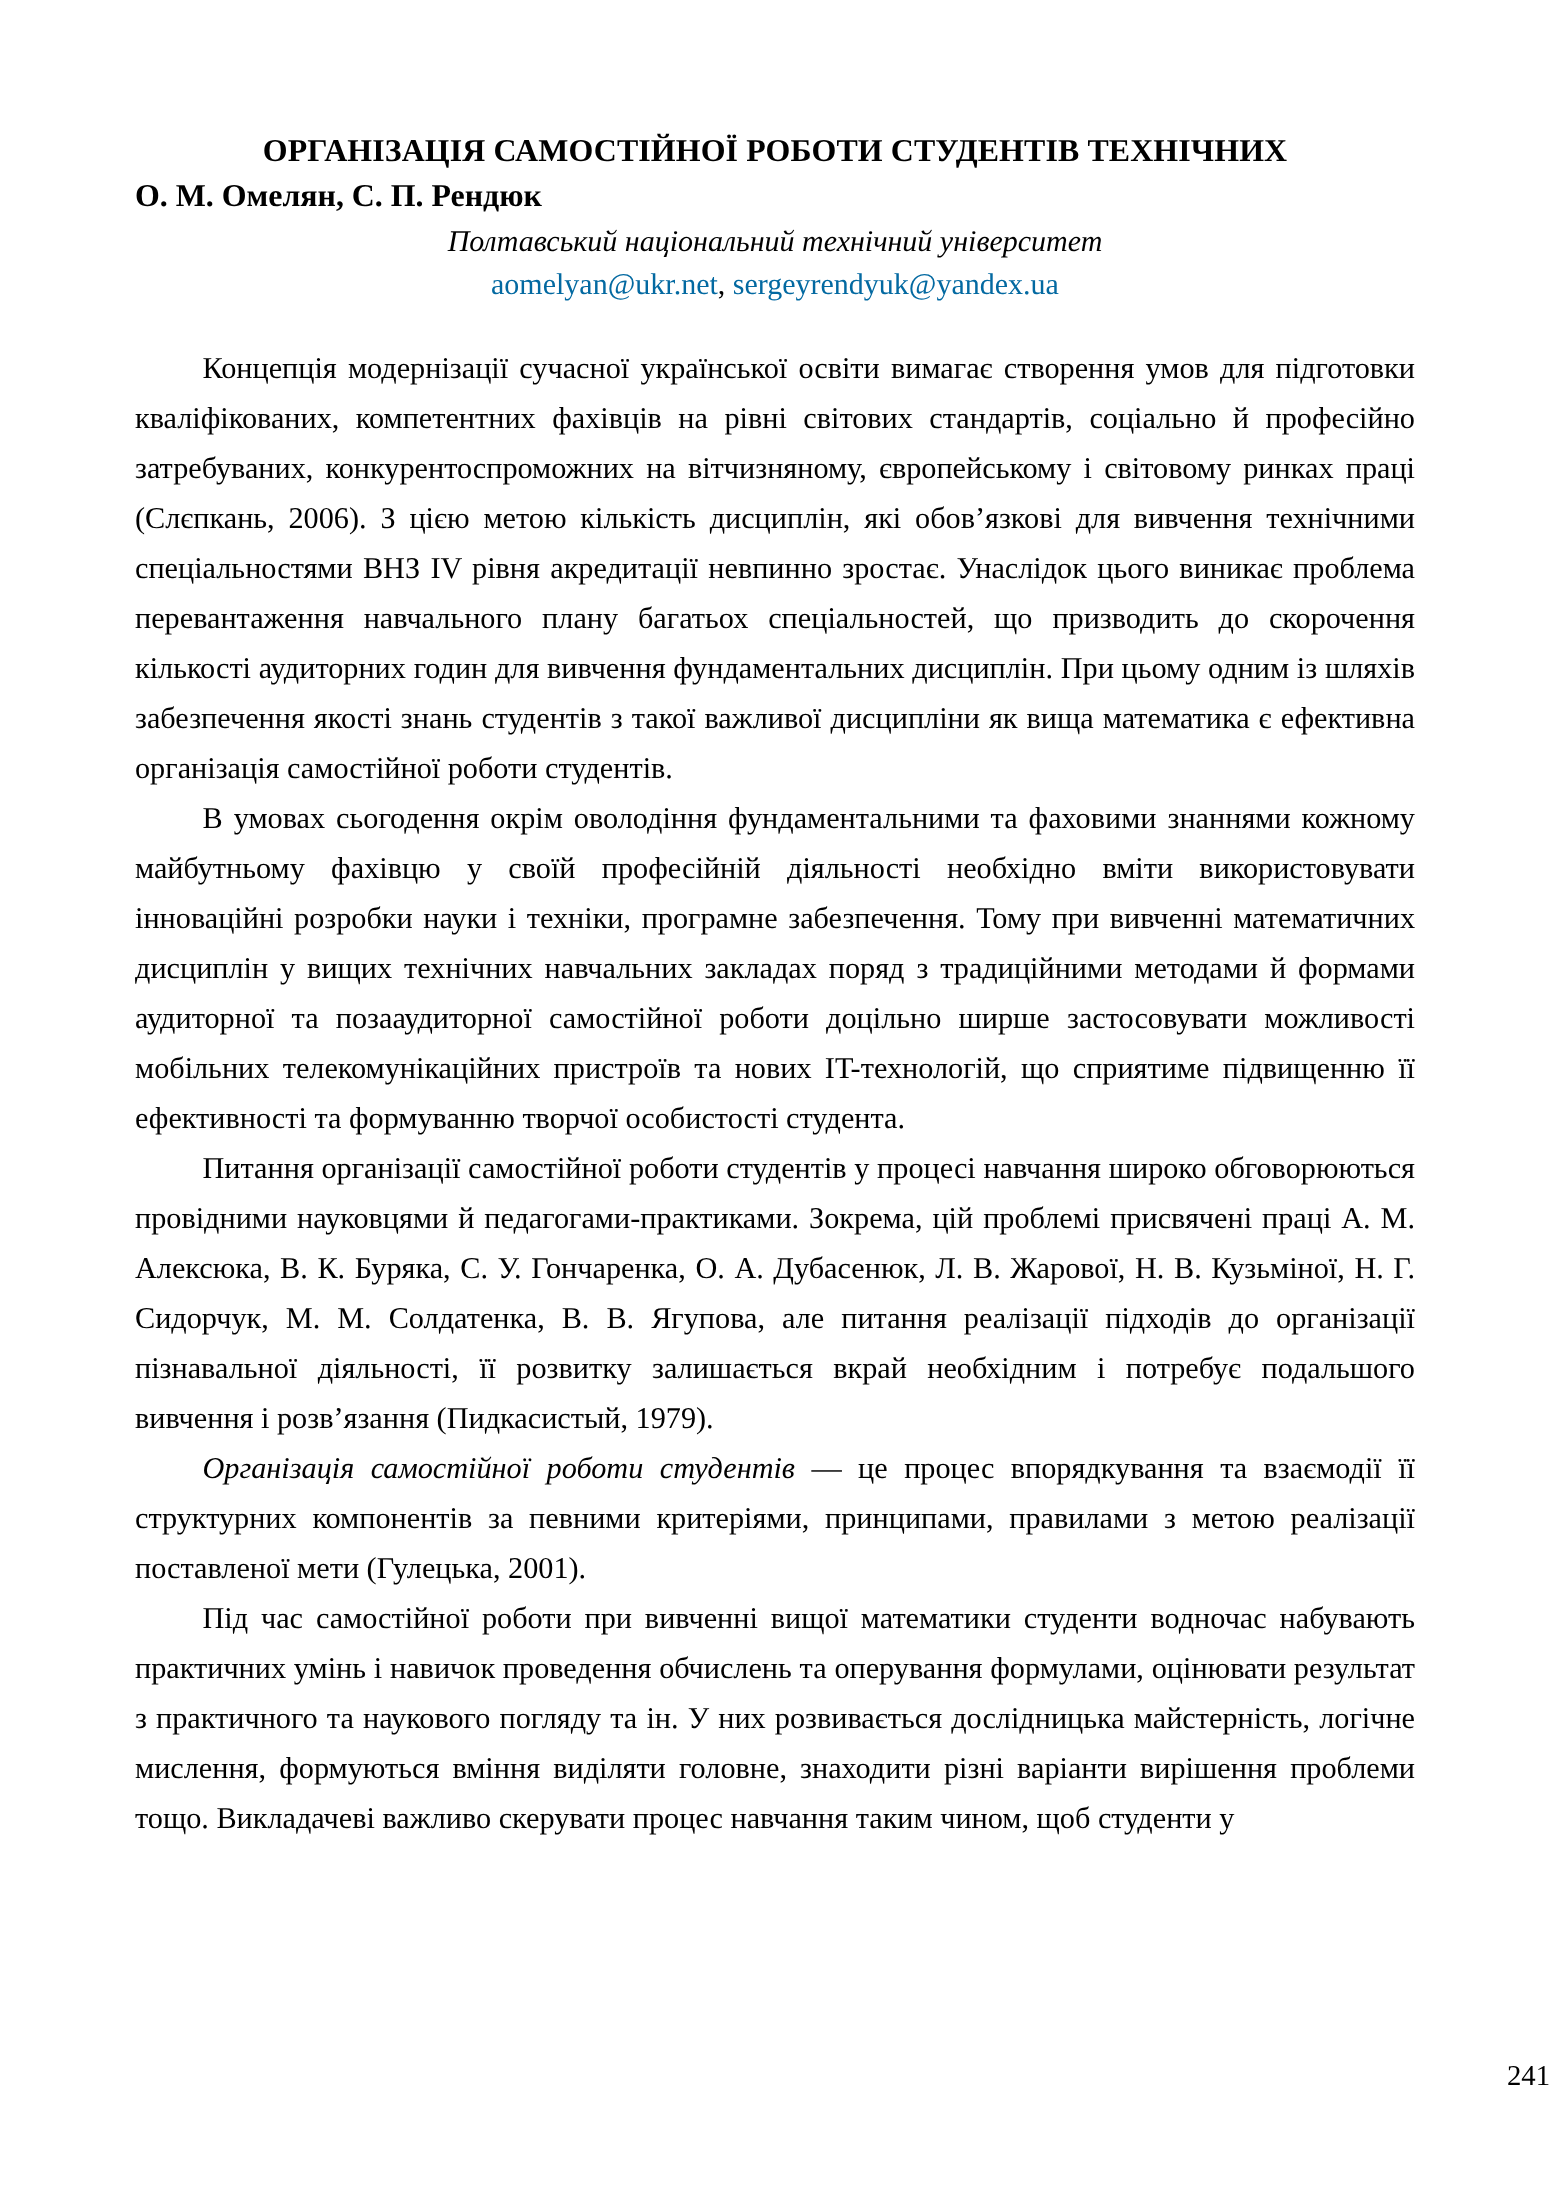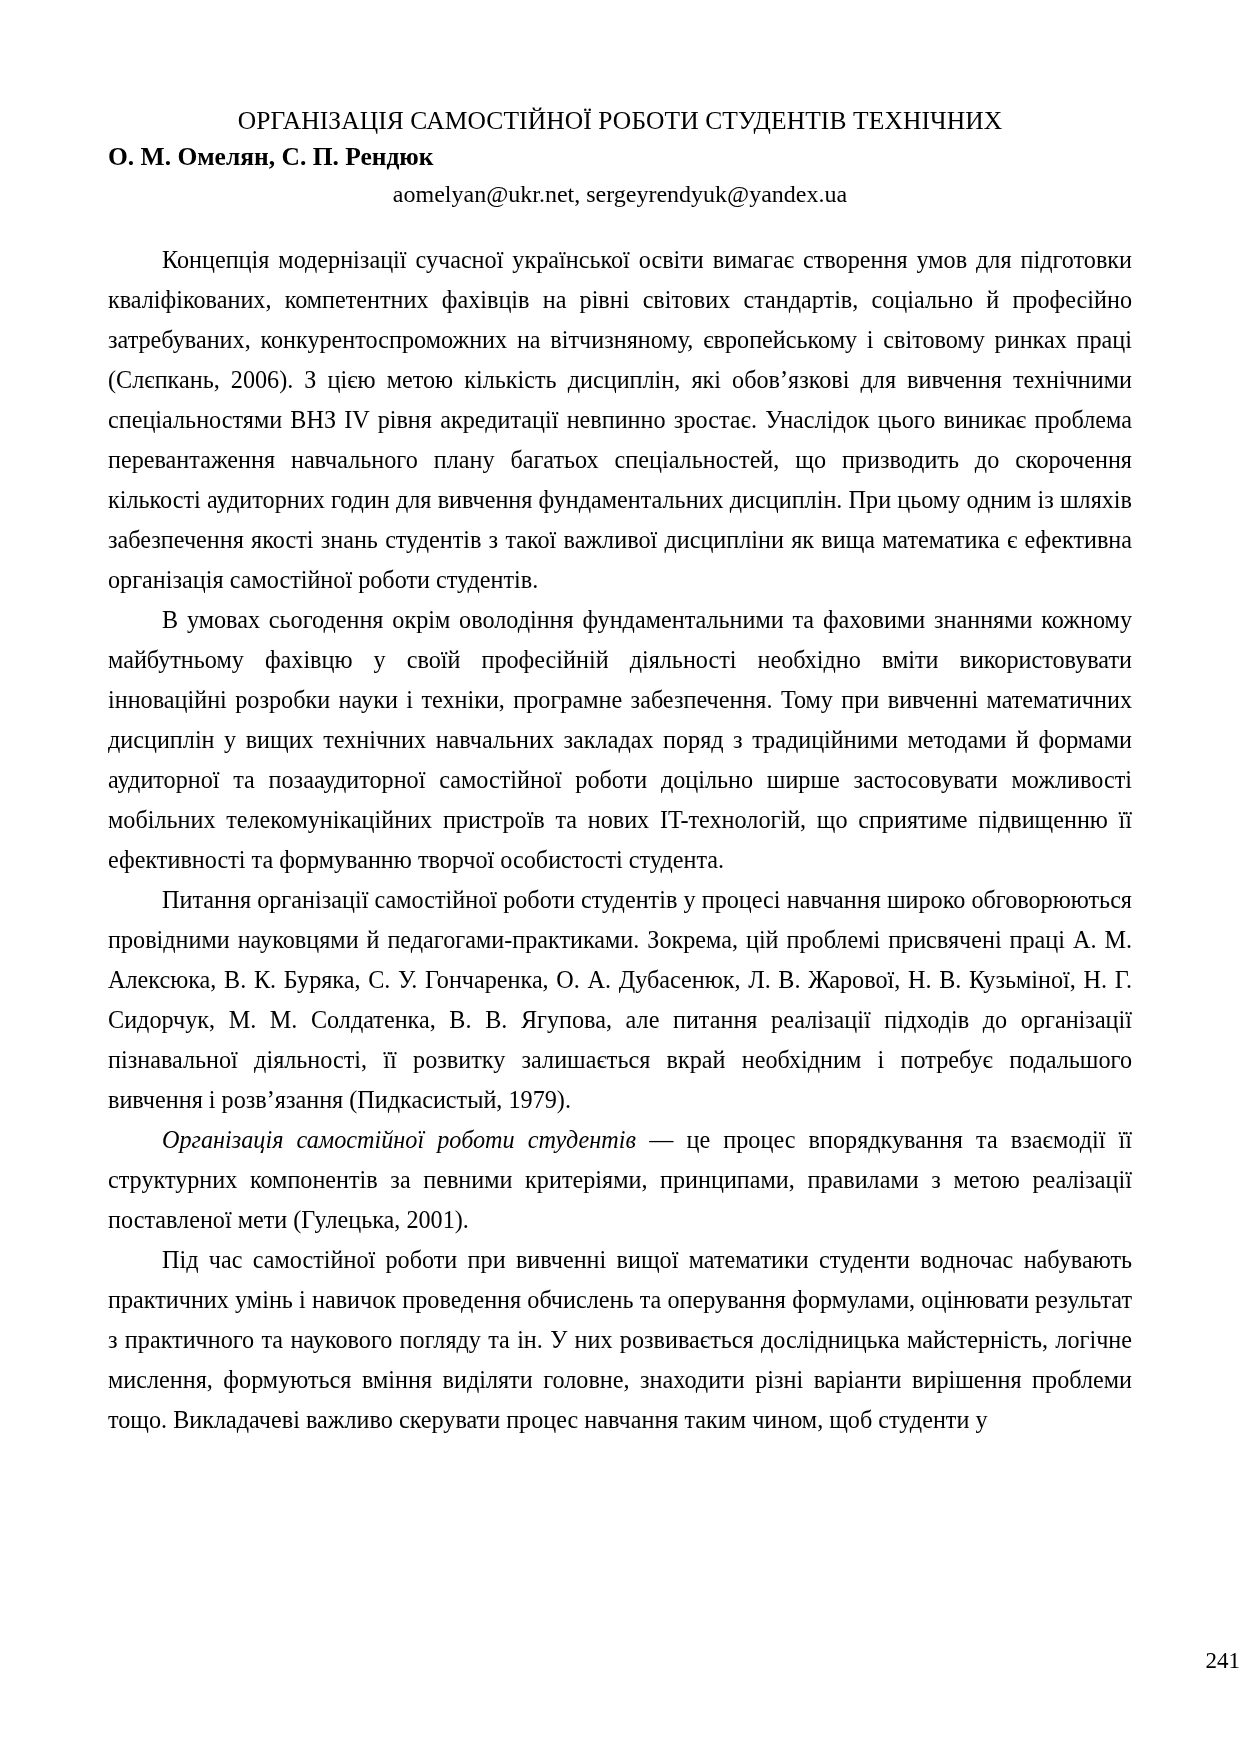--- a/index.html
+++ b/index.html
@@ -19,21 +19,21 @@
     font-family: "Liberation Serif", "DejaVu Serif", serif;
     color: #000000;
   }
   .content {
     width: 1024px;
   }
 
   
   .title {
     text-align: center;
-    font-weight: normal;
+    font-weight: bold;
     font-size: 25.5px;
     line-height: 1.32;
     letter-spacing: 0.1px;
     margin: 0;
   }
   .title .line { display: block; }
 
   .authors {
     text-align: left;
     font-weight: bold;
@@ -52,21 +52,21 @@
   .affiliation .line { display: block; }
 
   .emails {
     text-align: center;
     font-size: 24px;
     line-height: 1.35;
     margin: 2px 0 0 0;
     color: #2222cc;
   }
   .emails a {
-    color: #000000;
+    color: #0369a1;
     text-decoration: none;
   }
   .emails .sep { color: #000000; }
 
   
   .body {
     margin-top: 30px;
   }
   p.para {
     margin: 0;
@@ -97,20 +97,21 @@
 
   <div class="content">
 
     <h1 class="title">
       <span class="line">ОРГАНІЗАЦІЯ САМОСТІЙНОЇ РОБОТИ СТУДЕНТІВ ТЕХНІЧНИХ</span>
     </h1>
 
     <div class="authors">О. М. Омелян, С. П. Рендюк</div>
 
     <div class="affiliation">
+      <span class="line">Полтавський національний технічний університет</span>
     </div>
 
     <div class="emails">
       <a href="#">aomelyan@ukr.net</a><span class="sep">, </span><a href="#">sergeyrendyuk@yandex.ua</a>
     </div>
 
     <div class="body">
 
       <p class="para">Концепція модернізації сучасної української освіти вимагає створення умов для підготовки кваліфікованих, компетентних фахівців на рівні світових стандартів, соціально й професійно затребуваних, конкурентоспроможних на вітчизняному, європейському і світовому ринках праці (Слєпкань, 2006). З цією метою кількість дисциплін, які обов’язкові для вивчення технічними спеціальностями ВНЗ IV рівня акредитації невпинно зростає. Унаслідок цього виникає проблема перевантаження навчального плану багатьох спеціальностей, що призводить до скорочення кількості аудиторних годин для вивчення фундаментальних дисциплін. При цьому одним із шляхів забезпечення якості знань студентів з такої важливої дисципліни як вища математика є ефективна організація самостійної роботи студентів.</p>
 

